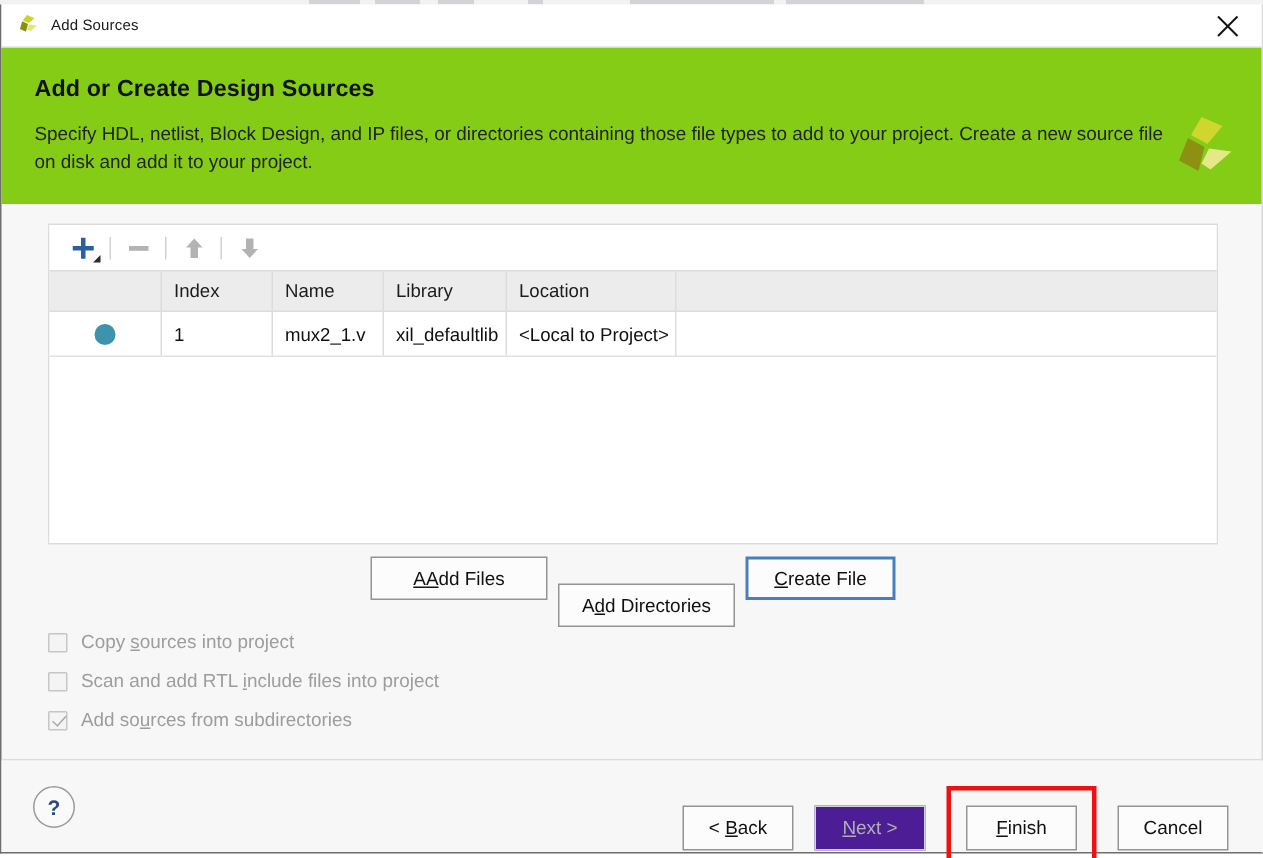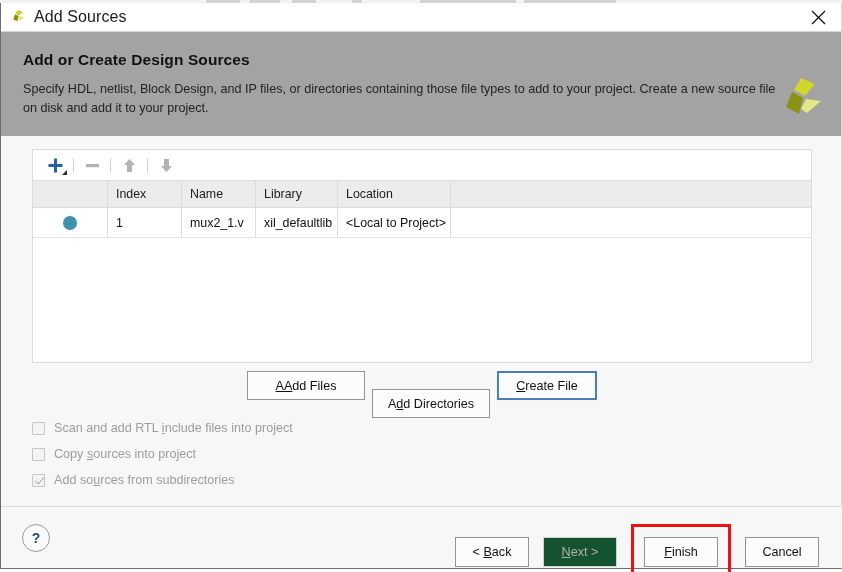--- a/index.html
+++ b/index.html
@@ -56,42 +56,42 @@
     box-sizing: border-box;
   }
   .titlebar-icon {
     width: 18px; height: 16px;
     margin-left: 8px;
     margin-right: 7px;
     position: relative;
     flex: none;
   }
   .title-text {
-    font-size: 16px;
+    font-size: 10px;
     color: #1b1b1b;
     letter-spacing: .1px;
   }
   .close-btn {
     position: absolute;
     right: 0; top: 0;
     width: 46px; height: 28px;
     display: flex;
     align-items: center;
     justify-content: center;
     color: #111;
   }
   .close-btn svg { display: block; }
 
   
   .header {
     position: relative;
     padding: 19px 24px 0 22px;
     height: 104px;
     box-sizing: border-box;
-    background: #a3a3a3;
+    background: #84cc16;
   }
   .header h1 {
     margin: 0 0 11px 0;
     font-size: 15.5px;
     font-weight: bold;
     color: #121212;
     letter-spacing: .1px;
   }
   .header p {
     margin: 0;
@@ -220,21 +220,21 @@
     align-items: center;
     justify-content: center;
     box-sizing: border-box;
     padding: 0 12px;
   }
   .btn.focus {
     border: 2px solid #4a7ebb;
   }
   .btn.disabled {
     color: #b0b0b0;
-    background: #14532d;
+    background: #4c1d95;
     border-color: #d3d3d3;
   }
   .ul { text-decoration: underline; }
 
   .w-add-files   { width: 118px; margin-right: 7px; }
   .w-add-dirs    { width: 118px; margin-right: 7px; margin-top: 18px; }
   .w-create-file { width: 100px; }
 
   
   .checks {
@@ -427,25 +427,25 @@
       <span style="text-decoration: none; clip-path: none; margin-left: 0px; text-indent: 0px;">A<span style="text-decoration: underline;">d</span>d Directories</span>
     </div>
     <div class="btn w-create-file focus">
       <span style="text-decoration: none; text-decoration-skip-ink: none; clip-path: none; margin-left: 0px; text-indent: 0px;"><span style="text-decoration: underline;">C</span>reate File</span>
     </div>
   </div>
 
   <div class="checks">
     <div class="chk-row">
       <span class="chk-box"></span>
-      <span class="chk-label" style="text-decoration: none; clip-path: none; margin-left: 0px; text-indent: 0px;">Scan and add RTL <span style="text-decoration: underline;">i</span>nclude files into project</span>
+      <span class="chk-label" style="text-decoration: none; clip-path: none; margin-left: 0px; text-indent: 0px;">Copy <span style="text-decoration: underline;">s</span>ources into project</span>
     </div>
     <div class="chk-row">
       <span class="chk-box"></span>
-      <span class="chk-label" style="text-decoration: none; clip-path: none; margin-left: 0px; text-indent: 0px;">Copy <span style="text-decoration: underline;">s</span>ources into project</span>
+      <span class="chk-label" style="text-decoration: none; clip-path: none; margin-left: 0px; text-indent: 0px;">Scan and add RTL <span style="text-decoration: underline;">i</span>nclude files into project</span>
     </div>
     <div class="chk-row">
       <span class="chk-box checked"></span>
       <span class="chk-label" style="text-decoration: none; clip-path: none; margin-left: 0px; text-indent: 0px; text-align: right;">Add so<span style="text-decoration: underline;">u</span>rces from subdirectories</span>
     </div>
   </div>
 
   <div class="footer-sep"></div>
   <div class="footer">
     <div class="help-btn">?</div>

